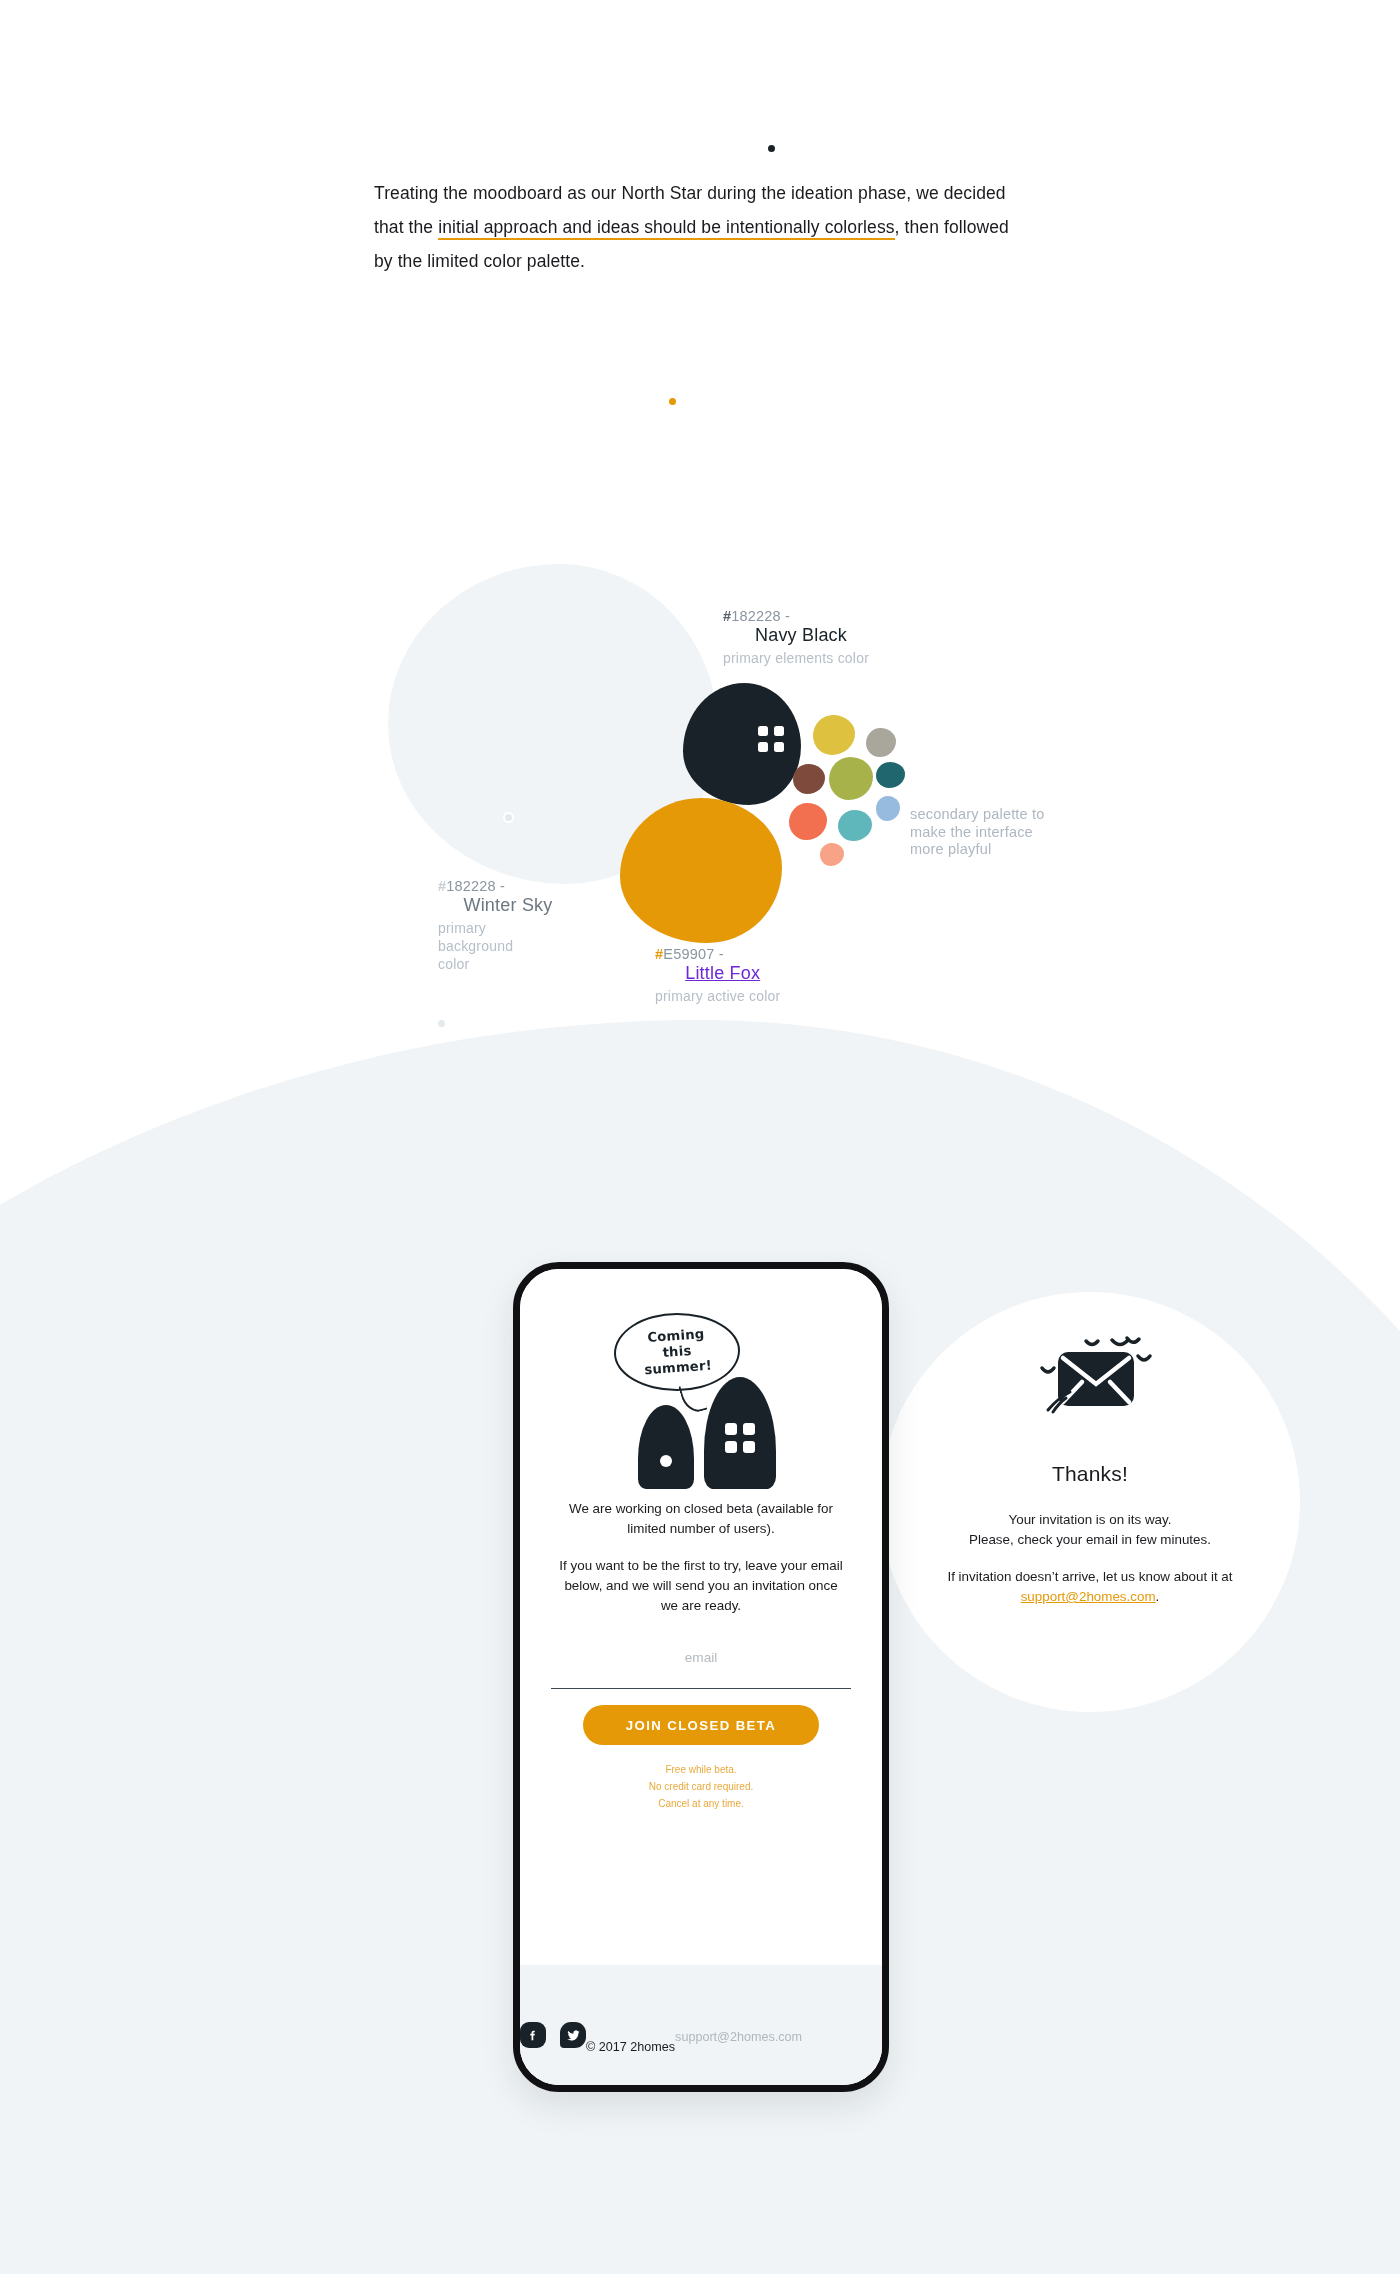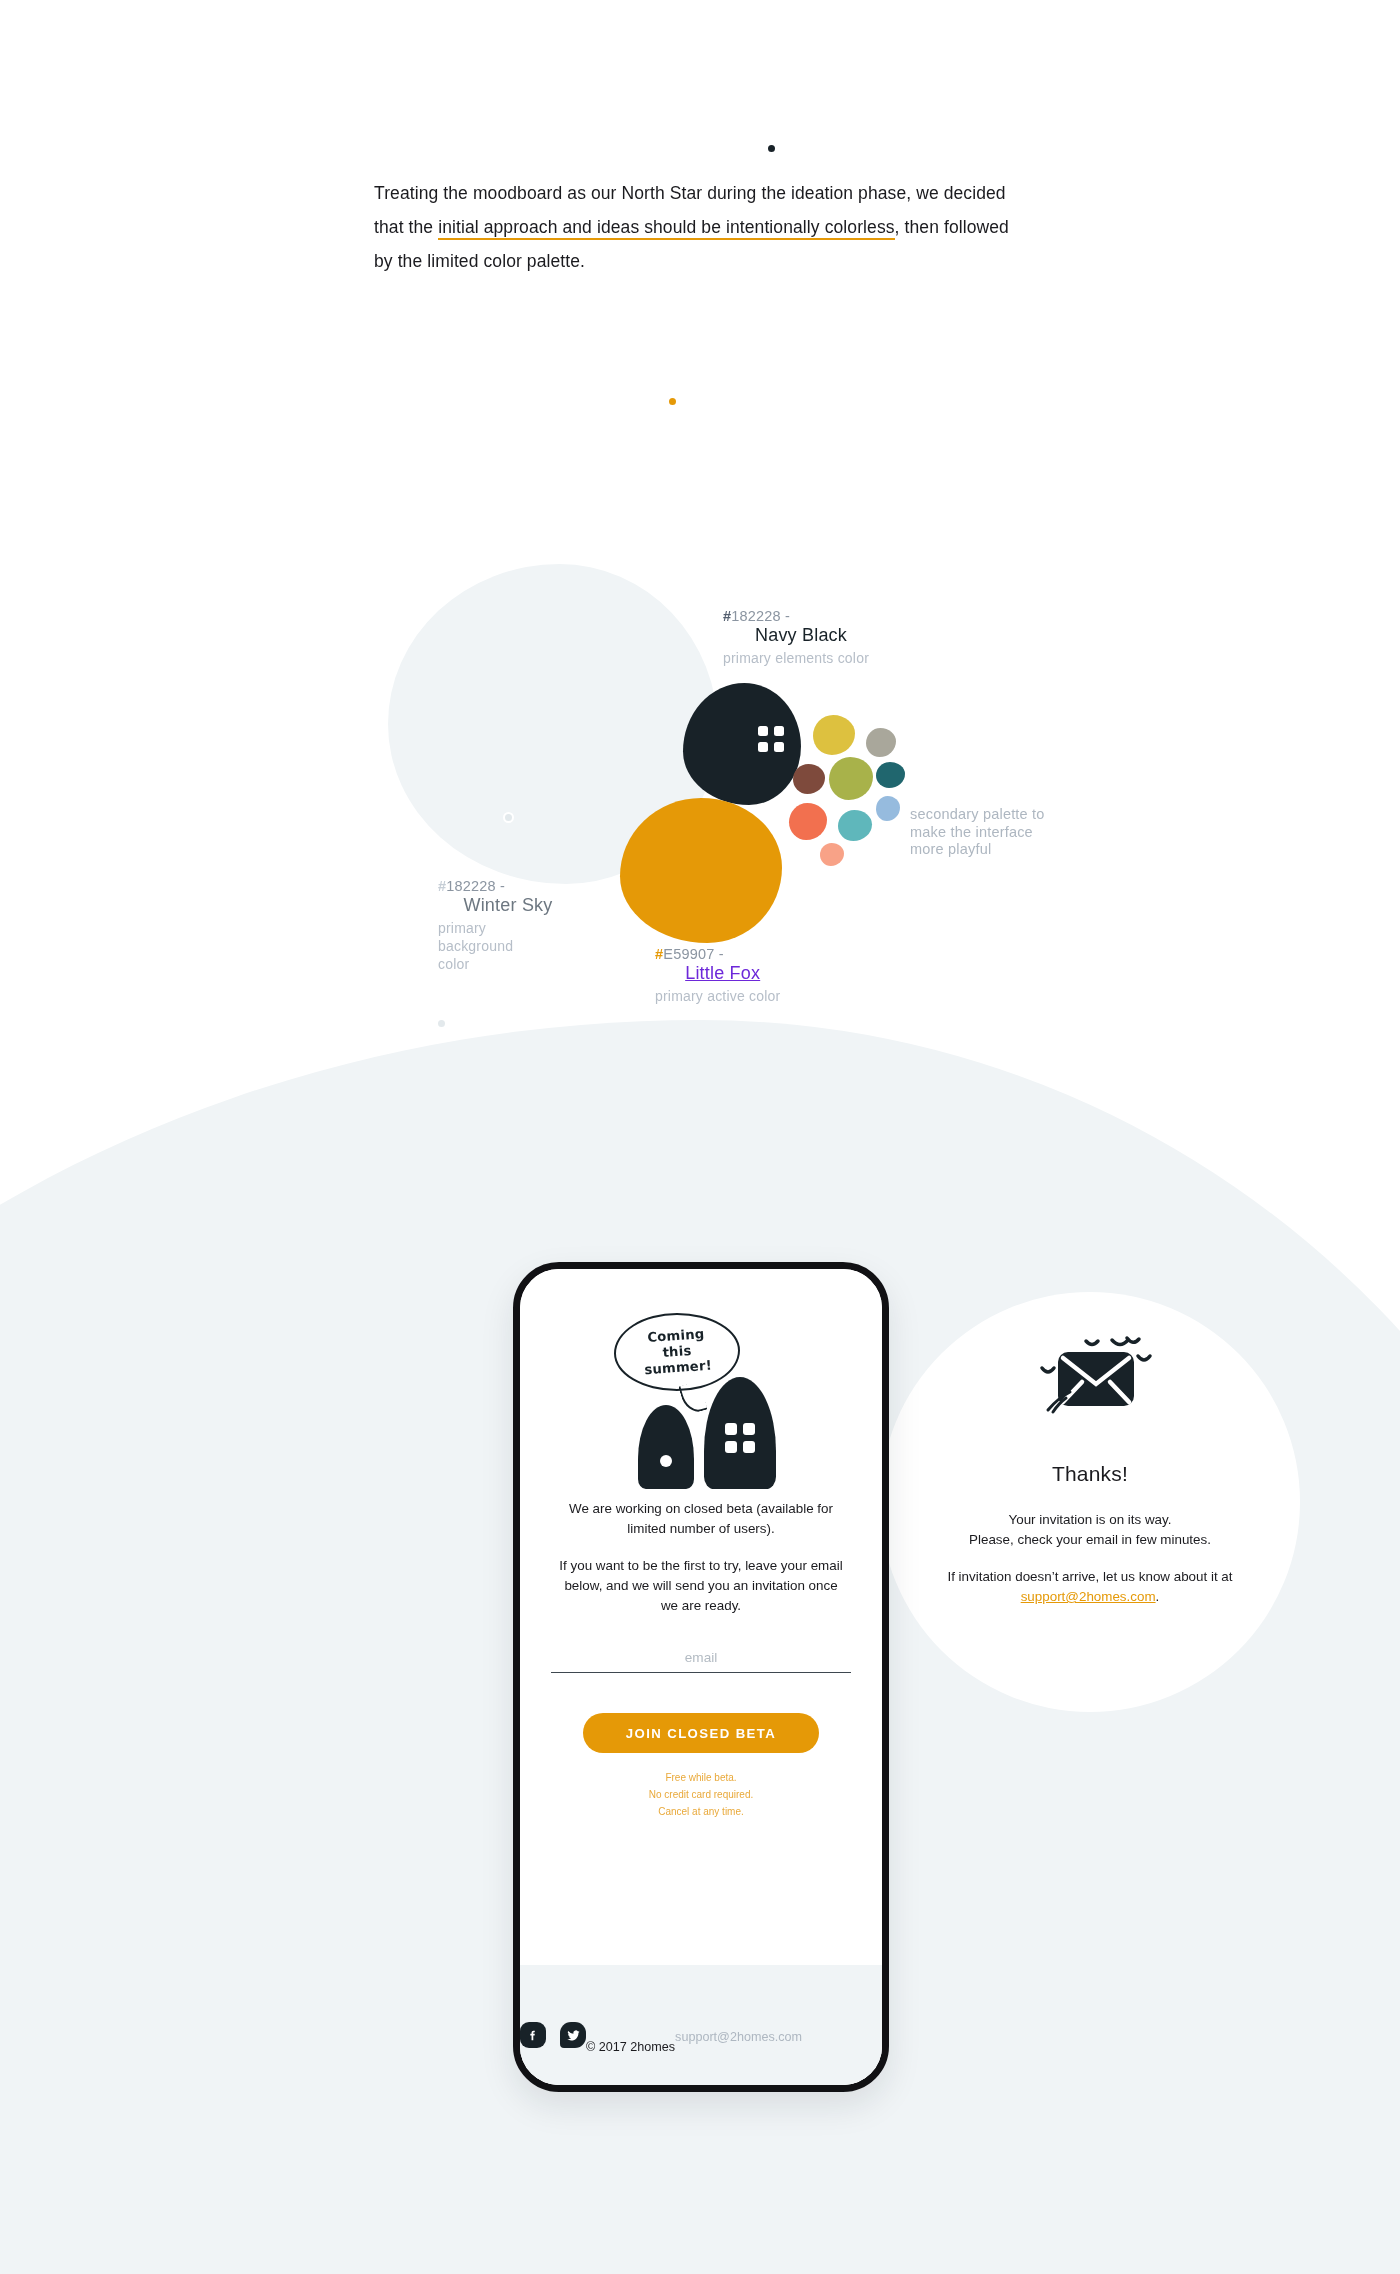--- a/index.html
+++ b/index.html
@@ -236,26 +236,26 @@
     margin-top: 10px; width: 290px; text-align: center;
     font-size: 13.4px; line-height: 20px; color: #1b1b1f;
   }
   .beta-copy p + p { margin-top: 17px; }
 
   .email-field {
     margin-top: 34px; width: 300px;
     border: none; border-bottom: 1.6px solid #3e4850;
     text-align: center; font-size: 13.6px; color: #8b95a1;
     font-family: "Liberation Sans", sans-serif;
-    padding-bottom: 7px; background: transparent; outline: none;
+    padding-bottom: 23px; background: transparent; outline: none;
   }
   .email-field::placeholder { color: #b3bbc3; }
 
   .cta {
-    margin-top: 40px; width: 236px; height: 40px;
+    margin-top: 16px; width: 236px; height: 40px;
     background: #e59907; border: none; border-radius: 22px;
     color: #ffffff; font-size: 13.2px; font-weight: 700; letter-spacing: 1.4px;
     font-family: "Liberation Sans", sans-serif; cursor: pointer;
   }
   .fineprint {
     margin-top: 16px; text-align: center;
     font-size: 10px; line-height: 17px; color: #e9a93a;
   }
 
   .phone-footer {

